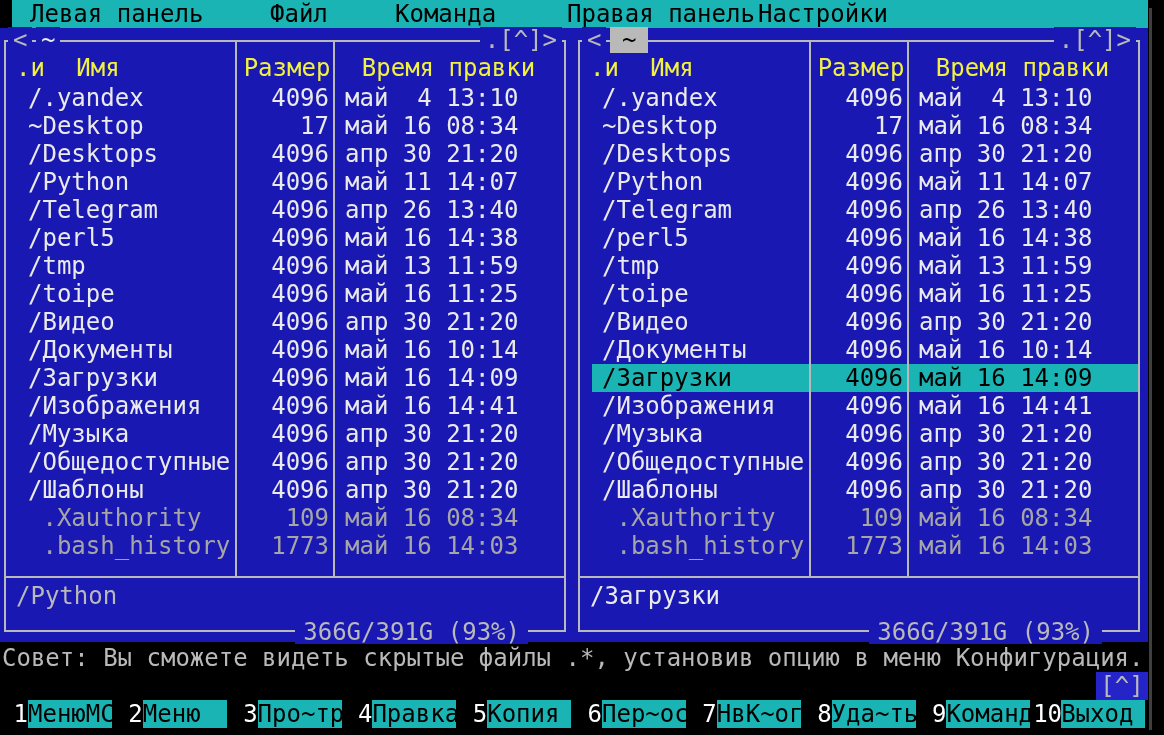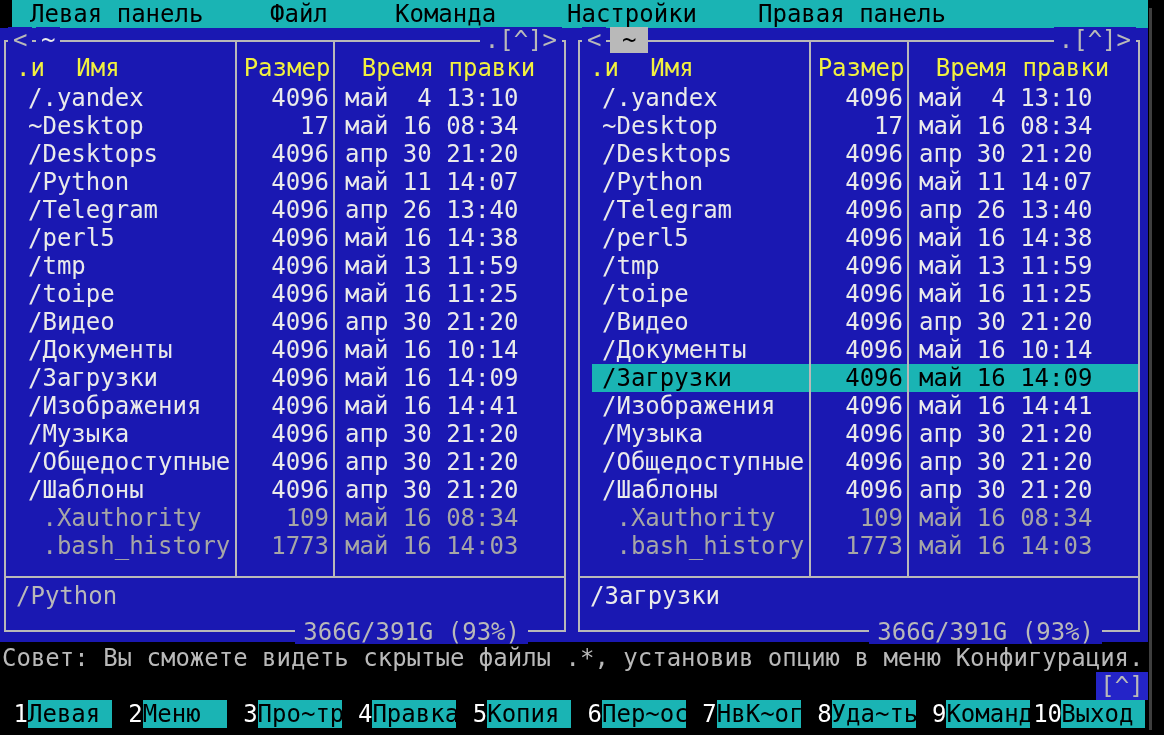--- a/index.html
+++ b/index.html
@@ -63,22 +63,22 @@
 </head>
 <body>
 
 <div class="screen">
 
   <div class="menubar">
     <span class="corner-gap"></span>
     <span class="menu-item">Левая панель</span>
     <span class="menu-item">Файл</span>
     <span class="menu-item">Команда</span>
+    <span class="menu-item">Правая панель</span>
     <span class="menu-item">Настройки</span>
-    <span class="menu-item">Правая панель</span>
   </div>
 
   <div class="desktop">
 
     <div class="panel left">
       <span class="ptop nav-back">&lt;</span>
       <span class="ptop panel-path">~</span>
       <span class="ptop nav-right">.[^]&gt;</span>
 
       <div class="phead">
@@ -329,21 +329,21 @@
 
   <div class="cmdline">
     <span>nesmeyanov@W7800-800016899:~$</span><span class="cursor"></span>
   </div>
   <div class="corner-widget">[^]</div>
 
   <div class="keybar">
 
       <div class="fkey">
         <span class="knum">1</span>
-        <span class="klabel">Левая</span>
+        <span class="klabel">МенюMC</span>
       </div>
 
       <div class="fkey">
         <span class="knum">2</span>
         <span class="klabel">Меню</span>
       </div>
 
       <div class="fkey">
         <span class="knum">3</span>
         <span class="klabel">Про~тр</span>

